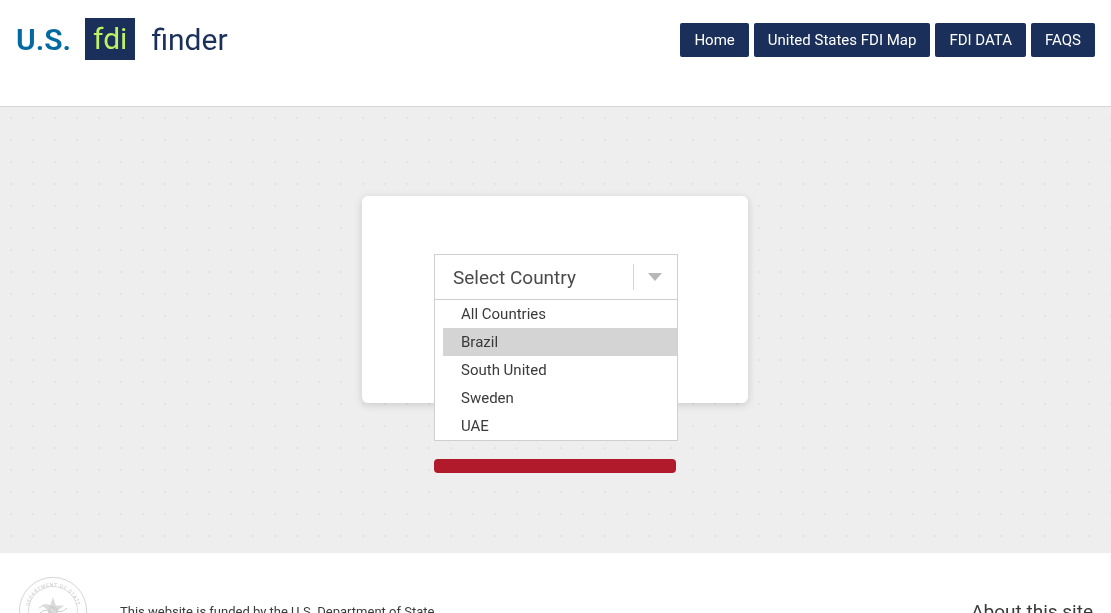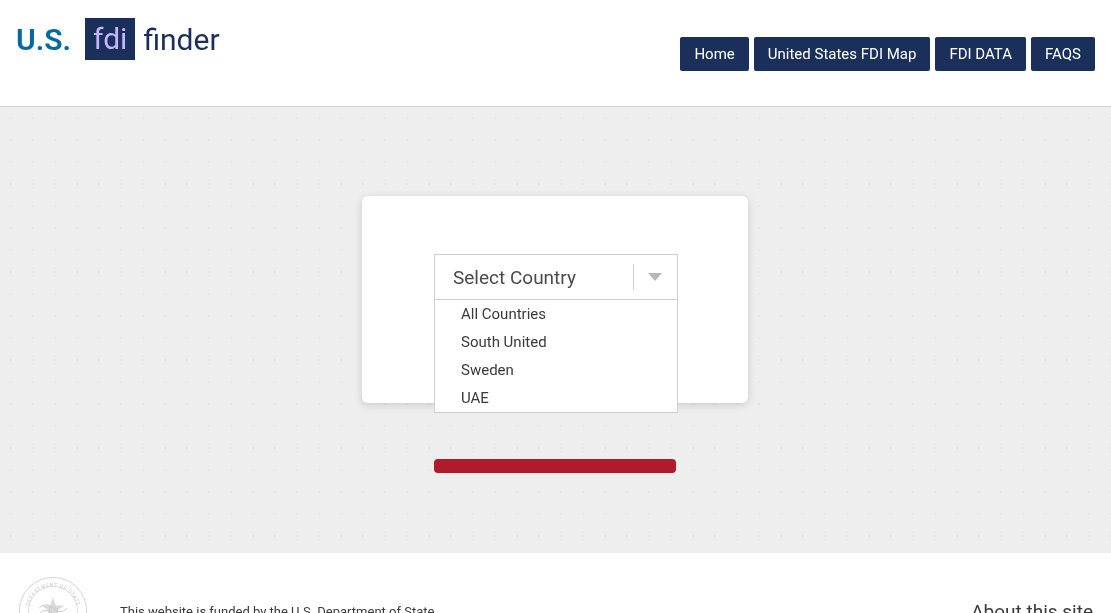--- a/index.html
+++ b/index.html
@@ -37,52 +37,51 @@
   .logo-us {
     color: #0369a1;
     font-weight: 600;
     font-size: 30px;
     letter-spacing: 0;
     margin-right: 14px;
   }
   
   .logo-fdi-box {
     background: #1a2f5a;
-    color: #c4b5fd;
+    color: #bef264;
     font-size: 30px;
     font-weight: 400;
     padding: 6px 8px;
     line-height: 1;
     letter-spacing: 0;
   }
   
   .logo-finder {
     color: #1a2f5a;
     font-size: 30px;
     font-weight: 400;
     letter-spacing: 0;
-    margin-left: 8px;
+    margin-left: 16px;
   }
   
   .nav {
     display: flex;
     gap: 5px;
     margin-top: 9px;
   }
   
   .nav-btn {
     background: #1a2f5a;
     color: #fff;
     border: none;
     padding: 8px 14px;
     font-size: 15px;
     font-family: inherit;
     cursor: pointer;
     border-radius: 2px;
-    margin-top: 14px;
   }
   
   .main {
     width: 100%;
     height: 446px;
     background: #eeeeee;
     background-image: radial-gradient(#e3e3e3 1px, transparent 1px);
     background-size: 22px 22px;
     position: relative;
   }
@@ -234,20 +233,21 @@
     <div class="select-box">
       <span class="select-label">Select Country</span>
       <div class="select-arrow-area">
         <div class="select-divider"></div>
         <div class="chevron-down"></div>
       </div>
     </div>
     <div class="dropdown-list">
 
     <div class="dropdown-item">All Countries</div>
+        <div class="dropdown-item hover">Brazil</div>
         <div class="dropdown-item">South United</div>
         <div class="dropdown-item">Sweden</div>
         <div class="dropdown-item">UAE</div>
       </div>
   </div>
 </div>
 
 <div class="footer">
   <div class="seal">
     <svg viewBox="0 0 100 100">

